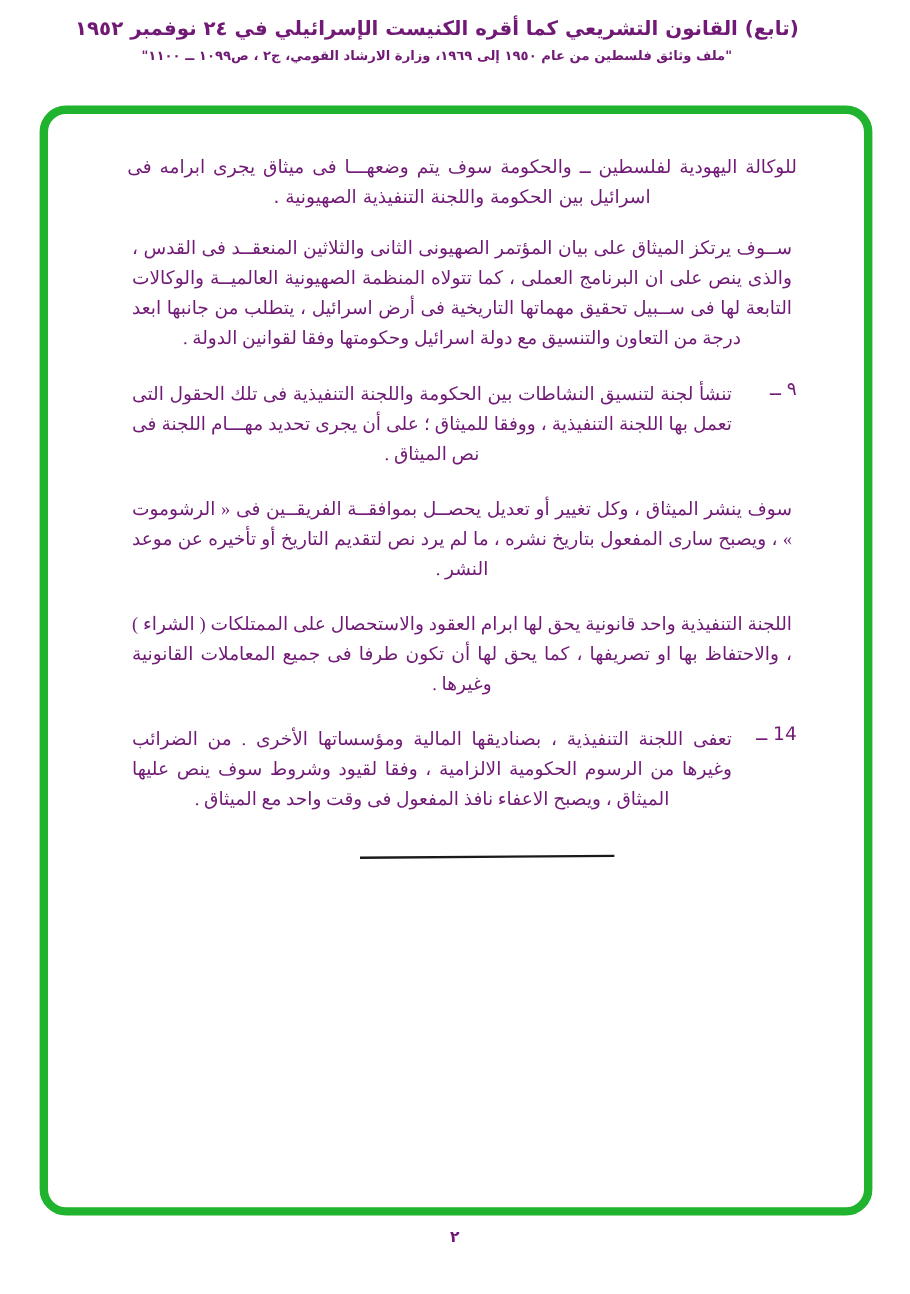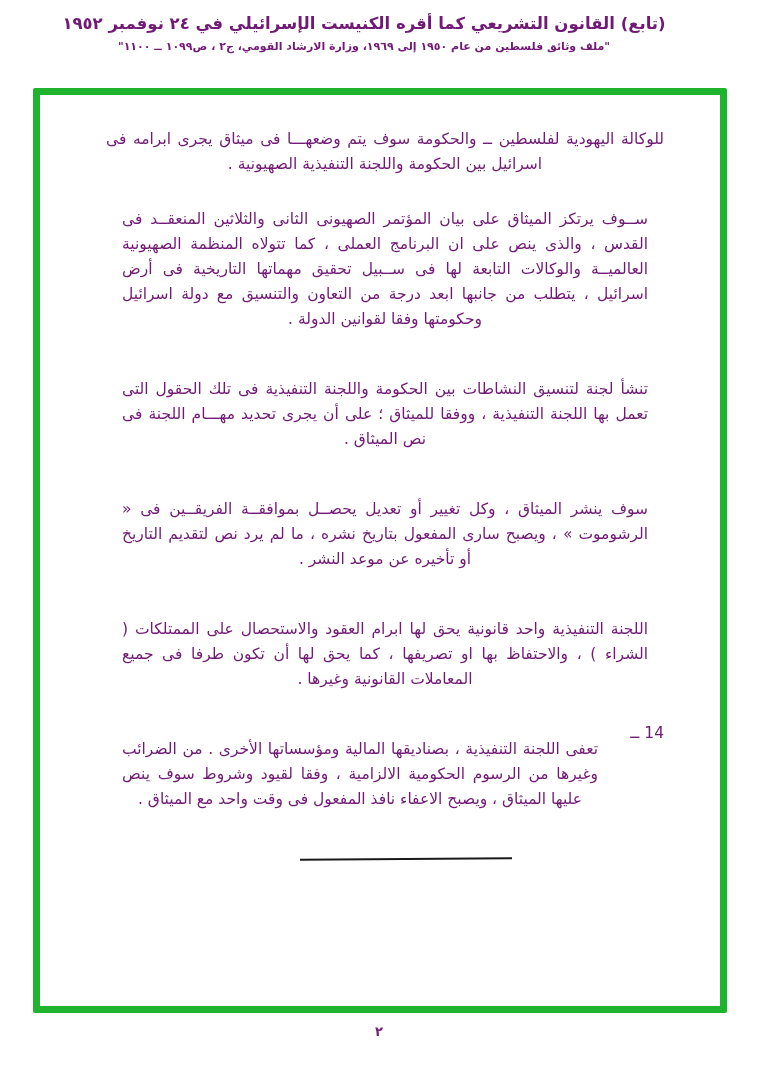--- a/index.html
+++ b/index.html
@@ -39,21 +39,21 @@
 
   
   .frame {
     position: absolute;
     left: 33px;
     top: 88px;
     width: 694px;
     height: 925px;
     box-sizing: border-box;
     border: 7px solid #1fb32e;
-    border-radius: 2px;
+    border-radius: 22px;
     background: #ffffff;
   }
 
   
   .content {
     direction: rtl;
     padding: 32px 56px 0 66px;
     font-size: 15.5px;
     line-height: 25px;
     text-align: justify;
@@ -66,23 +66,24 @@
   .clause {
     display: flex;
     margin: 0 0 13px 0;
   }
   .clause-num {
     flex: 0 0 50px;
     white-space: nowrap;
   }
   .clause-text {
     flex: 1;
-    margin: 16px;
+    margin: 4px;
     text-align: justify;
     text-align-last: center;
+    font-family: Liberation Serif, serif;
   }
 
   
   .separator {
     width: 212px;
     height: 0;
     border-top: 2.5px solid #1a1a1a;
     margin: 30px auto 0 auto;
     transform: translateX(21px) rotate(-0.4deg);
   }
@@ -111,20 +112,21 @@
   <div class="frame" style="border-color: rgb(31, 179, 46);">
     <div class="content">
 
       <p class="intro">للوكالة اليهودية لفلسطين ــ والحكومة سوف يتم وضعهـــا فى ميثاق يجرى ابرامه فى اسرائيل بين الحكومة واللجنة التنفيذية الصهيونية .</p>
 
       <div class="clause">
         <p class="clause-text">ســوف يرتكز الميثاق على بيان المؤتمر الصهيونى الثانى والثلاثين المنعقــد فى القدس ، والذى ينص على ان البرنامج العملى ، كما تتولاه المنظمة الصهيونية العالميــة والوكالات التابعة لها فى ســبيل تحقيق مهماتها التاريخية فى أرض اسرائيل ، يتطلب من جانبها ابعد درجة من التعاون والتنسيق مع دولة اسرائيل وحكومتها وفقا لقوانين الدولة .</p>
       </div>
 
       <div class="clause">
+        <span class="clause-num">٩ ــ</span>
         <p class="clause-text">تنشأ لجنة لتنسيق النشاطات بين الحكومة واللجنة التنفيذية فى تلك الحقول التى تعمل بها اللجنة التنفيذية ، ووفقا للميثاق ؛ على أن يجرى تحديد مهـــام اللجنة فى نص الميثاق .</p>
       </div>
 
       <div class="clause">
         <p class="clause-text">سوف ينشر الميثاق ، وكل تغيير أو تعديل يحصــل بموافقــة الفريقــين فى « الرشوموت » ، ويصبح سارى المفعول بتاريخ نشره ، ما لم يرد نص لتقديم التاريخ أو تأخيره عن موعد النشر .</p>
       </div>
 
       <div class="clause">
         <p class="clause-text">اللجنة التنفيذية واحد قانونية يحق لها ابرام العقود والاستحصال على الممتلكات ( الشراء ) ، والاحتفاظ بها او تصريفها ، كما يحق لها أن تكون طرفا فى جميع المعاملات القانونية وغيرها .</p>
       </div>

